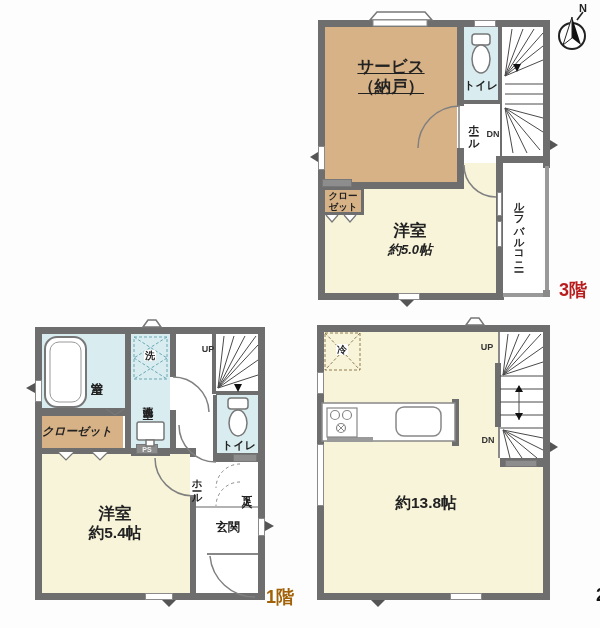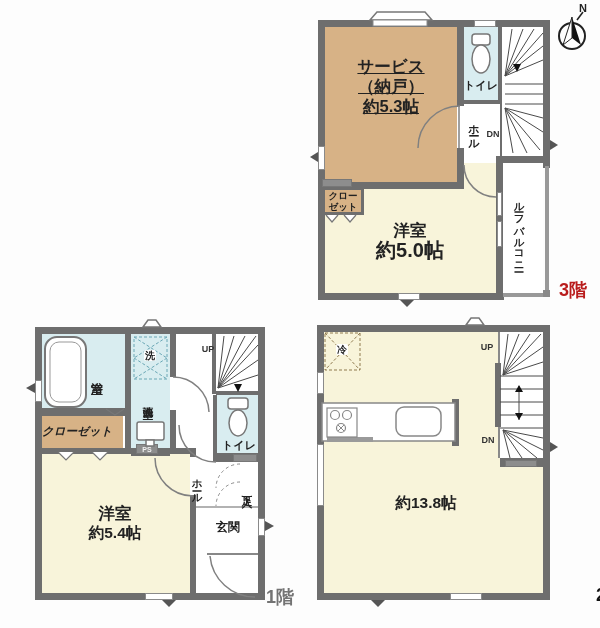--- a/index.html
+++ b/index.html
@@ -259,50 +259,49 @@
     </g>
     <polygon points="515,392 523,392 519,385" fill="#111"></polygon>
     <polygon points="515,413 523,413 519,420" fill="#111"></polygon>
   </svg>
 
   <div class="lbl" style="left:576px;top:2px;width:14px;font-size:11px;">N</div>
 
   <div class="lbl" style="left:325px;top:56px;width:132px;font-size:16.5px;line-height:20px;text-decoration:underline;">
     <div>サービス</div>
     <div>（納戸）</div>
-    <div>約5.3帖</div>
   </div>
   <div class="lbl" style="left:462px;top:79px;width:38px;font-size:11px;">トイレ</div>
   <div class="lbl v" style="left:468px;top:106px;height:50px;font-size:11px;">ホール</div>
   <div class="lbl" style="left:484px;top:129px;width:18px;font-size:9px;color:#333;">DN</div>
   <div class="lbl" style="left:323px;top:190px;width:40px;font-size:9.5px;line-height:11px;">
     <div>クロー</div>
     <div>ゼット</div>
   </div>
   <div class="lbl" style="left:340px;top:220px;width:140px;font-size:16.5px;line-height:20px;">
     <div>洋室</div>
-    <div style="font-size:20px;">約5.0帖</div>
+    <div style="font-size:13px;font-style:italic;">約5.0帖</div>
   </div>
   <div class="lbl v" style="left:514px;top:172px;height:118px;font-size:10.5px;letter-spacing:0;">ルーフバルコニー</div>
   <div class="lbl" style="left:551px;top:280px;width:44px;font-size:18px;color:#b91c1c;">3階</div>
 
   <div class="lbl v" style="left:91px;top:352px;height:42px;font-size:12px;">浴室</div>
   <div class="lbl" style="left:142px;top:350px;width:16px;font-size:10px;"><span class="badge">洗</span></div>
   <div class="lbl v" style="left:143px;top:376px;height:46px;font-size:10.5px;">洗面室</div>
   <div class="lbl" style="left:198px;top:344px;width:20px;font-size:9px;color:#333;">UP</div>
   <div class="lbl" style="left:222px;top:439px;width:34px;font-size:11px;">トイレ</div>
   <div class="lbl" style="left:42px;top:425px;width:58px;font-size:11.5px;font-style:italic;">クローゼット</div>
   <div class="lbl" style="left:50px;top:503px;width:130px;font-size:16.5px;line-height:20px;">
     <div>洋室</div>
     <div style="font-size:15.5px;">約5.4帖</div>
   </div>
   <div class="lbl v" style="left:192px;top:460px;height:50px;font-size:10.5px;">ホール</div>
   <div class="lbl v" style="left:242px;top:466px;height:44px;font-size:10.5px;">下足入</div>
   <div class="lbl" style="left:205px;top:520px;width:46px;font-size:12px;">玄関</div>
-  <div class="lbl" style="left:258px;top:587px;width:44px;font-size:18px;color:#737373;">1階</div>
+  <div class="lbl" style="left:258px;top:587px;width:44px;font-size:18px;color:#a16207;">1階</div>
 
   <div class="lbl" style="left:334px;top:344px;width:16px;font-size:10px;"><span class="badge">冷</span></div>
   <div class="lbl" style="left:477px;top:342px;width:20px;font-size:9px;color:#333;">UP</div>
   <div class="lbl" style="left:478px;top:435px;width:20px;font-size:9px;color:#333;">DN</div>
   <div class="lbl" style="left:361px;top:466px;width:130px;">
     <div style="font-size:15.5px;margin-top:28px;">約13.8帖</div>
   </div>
   <div class="lbl" style="left:548px;top:585px;width:44px;font-size:18px;color:#111;margin-left:40px;">2階</div>
 
 </div>

